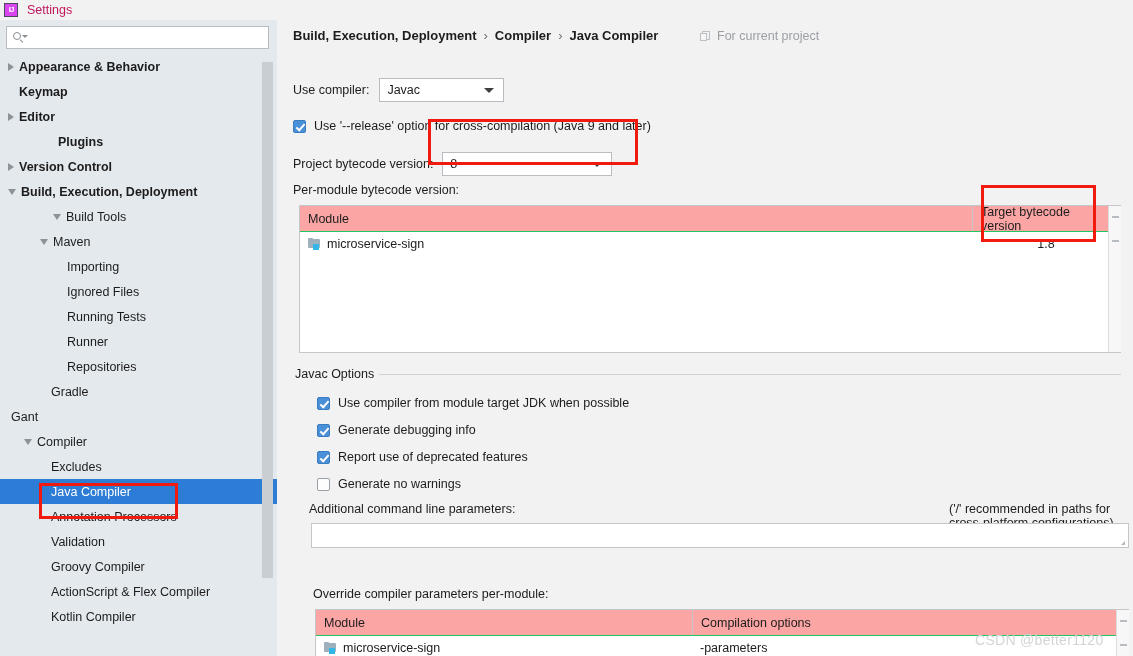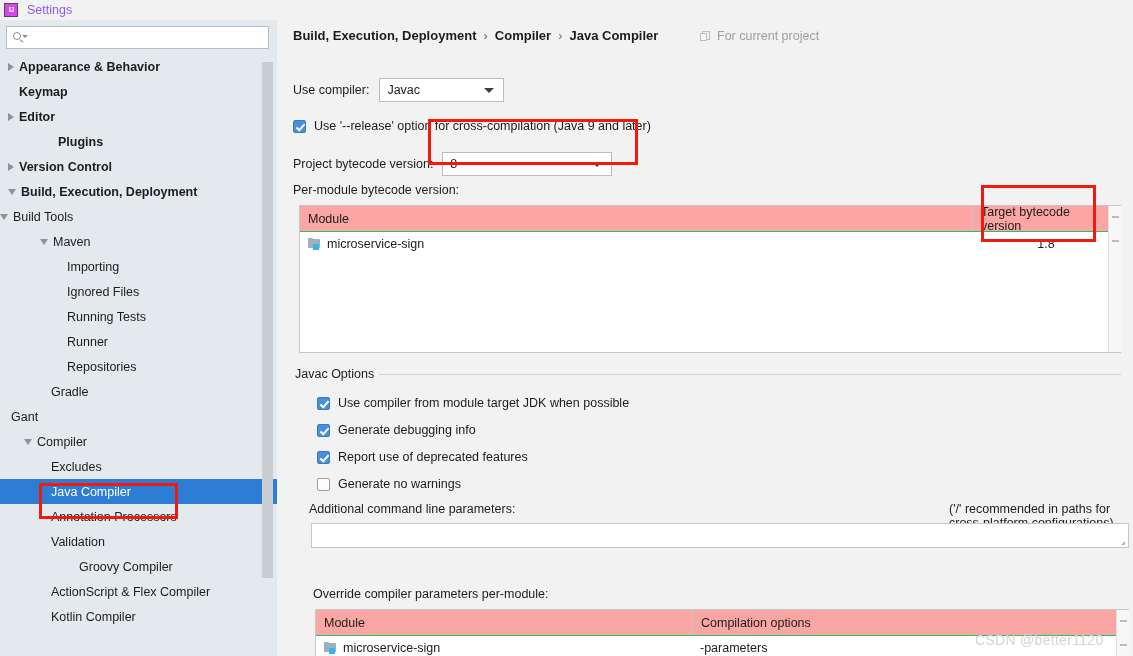--- a/index.html
+++ b/index.html
@@ -17,21 +17,21 @@
   
   .titlebar {
     position:absolute; left:0; top:0; width:1133px; height:20px;
     background:#f2f2f2; display:flex; align-items:center; padding-left:4px; box-sizing:border-box;
   }
   .ij-logo {
     width:14px; height:14px; background:#d946ef; border:1px solid #4a4a5e; box-sizing:border-box;
     color:#fff; font-size:8px; font-weight:bold; line-height:12px; text-align:center;
     letter-spacing:-1px; font-family:"Liberation Sans",sans-serif;
   }
-  .title-text { margin-left:9px; font-size:12.5px; color:#8b5cf6; }
+  .title-text { margin-left:9px; font-size:12.5px; color:#be185d; }
 
   
   .sidebar {
     position:absolute; left:0; top:20px; width:277px; height:636px;
     background:#e4e9ee; box-sizing:border-box;
   }
   .search-wrap { padding:6px 8px 5px 6px; }
   .search-box {
     height:23px; background:#fff; border:1px solid #b9bcc0; box-sizing:border-box;
     display:flex; align-items:center; padding-left:6px; position:relative;
@@ -244,21 +244,21 @@
         </div>
         <div class="tree-row" style="padding-left: 8px;">
           <span class="arrow right"></span>
           <span class="label bold">Version Control</span>
           <span class="copy-icon"></span>
         </div>
         <div class="tree-row" style="padding-left: 8px;">
           <span class="arrow down"></span>
           <span class="label bold">Build, Execution, Deployment</span>
         </div>
-        <div class="tree-row" style="">
+        <div class="tree-row" style="padding-left: 24px; margin-left: 29px;">
           <span class="arrow down"></span>
           <span class="label">Build Tools</span>
           <span class="copy-icon"></span>
         </div>
         <div class="tree-row" style="padding-left: 40px;">
           <span class="arrow down"></span>
           <span class="label">Maven</span>
           <span class="copy-icon"></span>
         </div>
         <div class="tree-row" style="padding-left: 56px;">
@@ -314,21 +314,21 @@
         <div class="tree-row" style="padding-left: 40px;">
           <span class="arrow none"></span>
           <span class="label">Annotation Processors</span>
           <span class="copy-icon"></span>
         </div>
         <div class="tree-row" style="padding-left: 40px;">
           <span class="arrow none"></span>
           <span class="label">Validation</span>
           <span class="copy-icon"></span>
         </div>
-        <div class="tree-row" style="padding-left: 40px; margin-left: 28px;">
+        <div class="tree-row" style="padding-left: 40px;">
           <span class="arrow none"></span>
           <span class="label">Groovy Compiler</span>
           <span class="copy-icon"></span>
         </div>
         <div class="tree-row" style="padding-left: 40px;">
           <span class="arrow none"></span>
           <span class="label">ActionScript &amp; Flex Compiler</span>
           <span class="copy-icon"></span>
         </div>
         <div class="tree-row" style="padding-left: 40px;">

